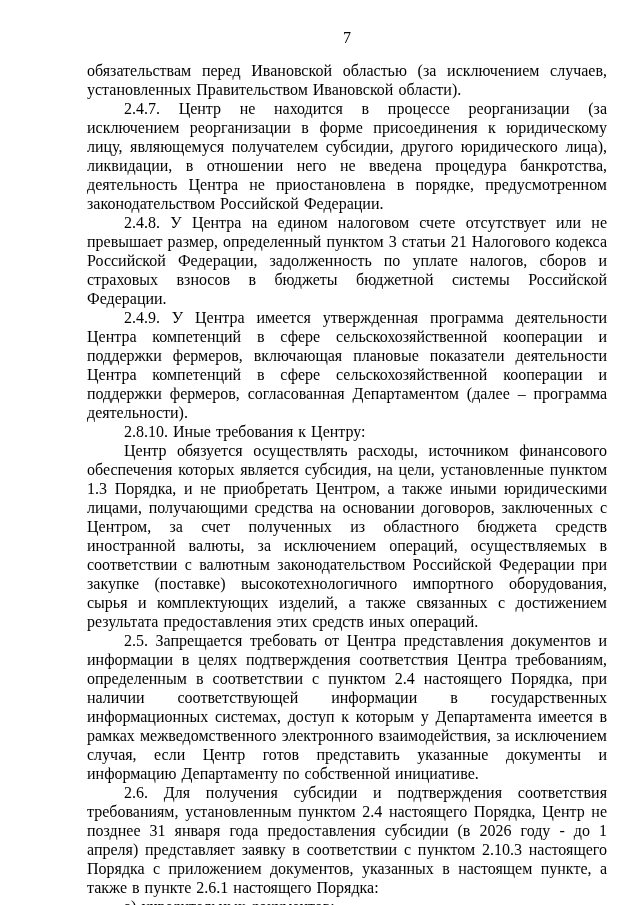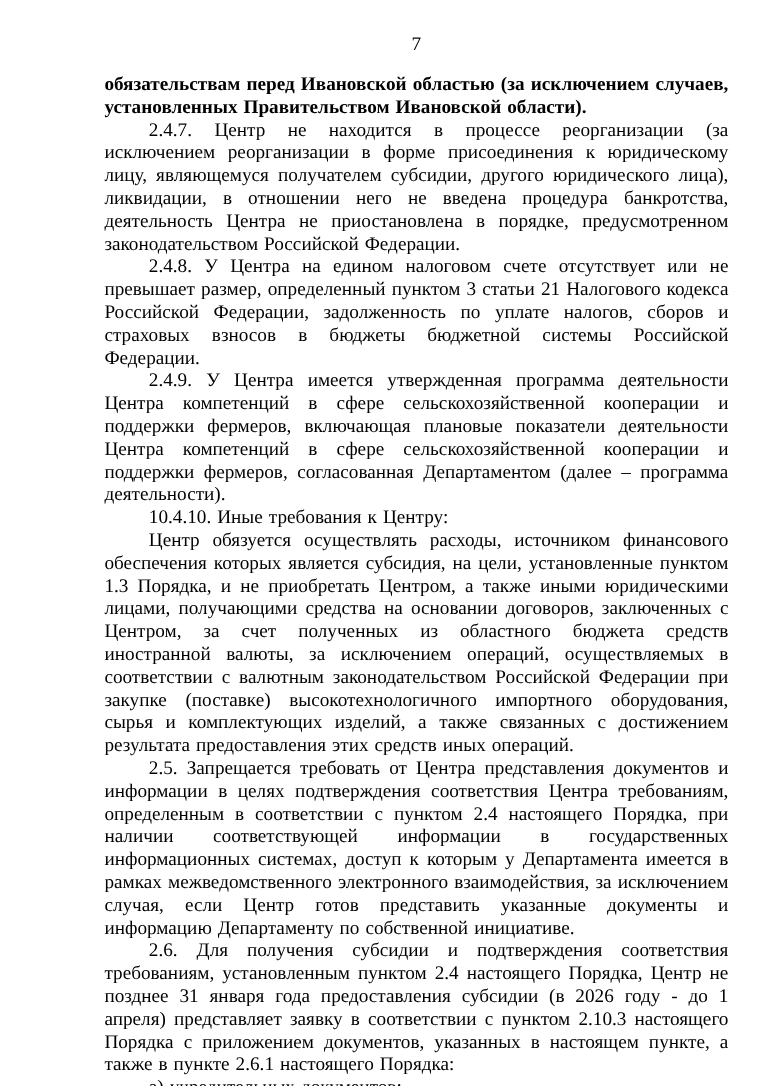--- a/index.html
+++ b/index.html
@@ -28,37 +28,36 @@
   }
   .body-text p {
     margin: 0;
     text-align: justify;
     text-align-last: left;
     text-indent: 37px;
     word-spacing: 1px;
   }
   .body-text p.no-indent {
     text-indent: 0;
-    font-weight: bold;
   }
   .body-text p.list-item {
     text-align: left;
   }
 </style>
 </head>
 <body>
 
 <div class="page">
   <div class="page-number">7</div>
 
   <div class="body-text">
     <p class="no-indent">обязательствам перед Ивановской областью (за исключением случаев, установленных Правительством Ивановской области).</p>
     <p>2.4.7. Центр не находится в процессе реорганизации (за исключением реорганизации в форме присоединения к юридическому лицу, являющемуся получателем субсидии, другого юридического лица), ликвидации, в отношении него не введена процедура банкротства, деятельность Центра не приостановлена в порядке, предусмотренном законодательством Российской Федерации.</p>
     <p>2.4.8. У Центра на едином налоговом счете отсутствует или не превышает размер, определенный пунктом 3 статьи 21 Налогового кодекса Российской Федерации, задолженность по уплате налогов, сборов и страховых взносов в бюджеты бюджетной системы Российской Федерации.</p>
     <p>2.4.9. У Центра имеется утвержденная программа деятельности Центра компетенций в сфере сельскохозяйственной кооперации и поддержки фермеров, включающая плановые показатели деятельности Центра компетенций в сфере сельскохозяйственной кооперации и поддержки фермеров, согласованная Департаментом (далее – программа деятельности).</p>
-    <p>10.4.10. Иные требования к Центру:</p>
+    <p>2.8.10. Иные требования к Центру:</p>
     <p>Центр обязуется осуществлять расходы, источником финансового обеспечения которых является субсидия, на цели, установленные пунктом 1.3 Порядка, и не приобретать Центром, а также иными юридическими лицами, получающими средства на основании договоров, заключенных с Центром, за счет полученных из областного бюджета средств иностранной валюты, за исключением операций, осуществляемых в соответствии с валютным законодательством Российской Федерации при закупке (поставке) высокотехнологичного импортного оборудования, сырья и комплектующих изделий, а также связанных с достижением результата предоставления этих средств иных операций.</p>
     <p>2.5. Запрещается требовать от Центра представления документов и информации в целях подтверждения соответствия Центра требованиям, определенным в соответствии с пунктом 2.4 настоящего Порядка, при наличии соответствующей информации в государственных информационных системах, доступ к которым у Департамента имеется в рамках межведомственного электронного взаимодействия, за исключением случая, если Центр готов представить указанные документы и информацию Департаменту по собственной инициативе.</p>
     <p>2.6. Для получения субсидии и подтверждения соответствия требованиям, установленным пунктом 2.4 настоящего Порядка, Центр не позднее 31 января года предоставления субсидии (в 2026 году - до 1 апреля) представляет заявку в соответствии с пунктом 2.10.3 настоящего Порядка с приложением документов, указанных в настоящем пункте, а также в пункте 2.6.1 настоящего Порядка:</p>
     <p class="list-item">а) учредительных документов;</p>
 
   </div>
 </div>
 
 </body></html>

